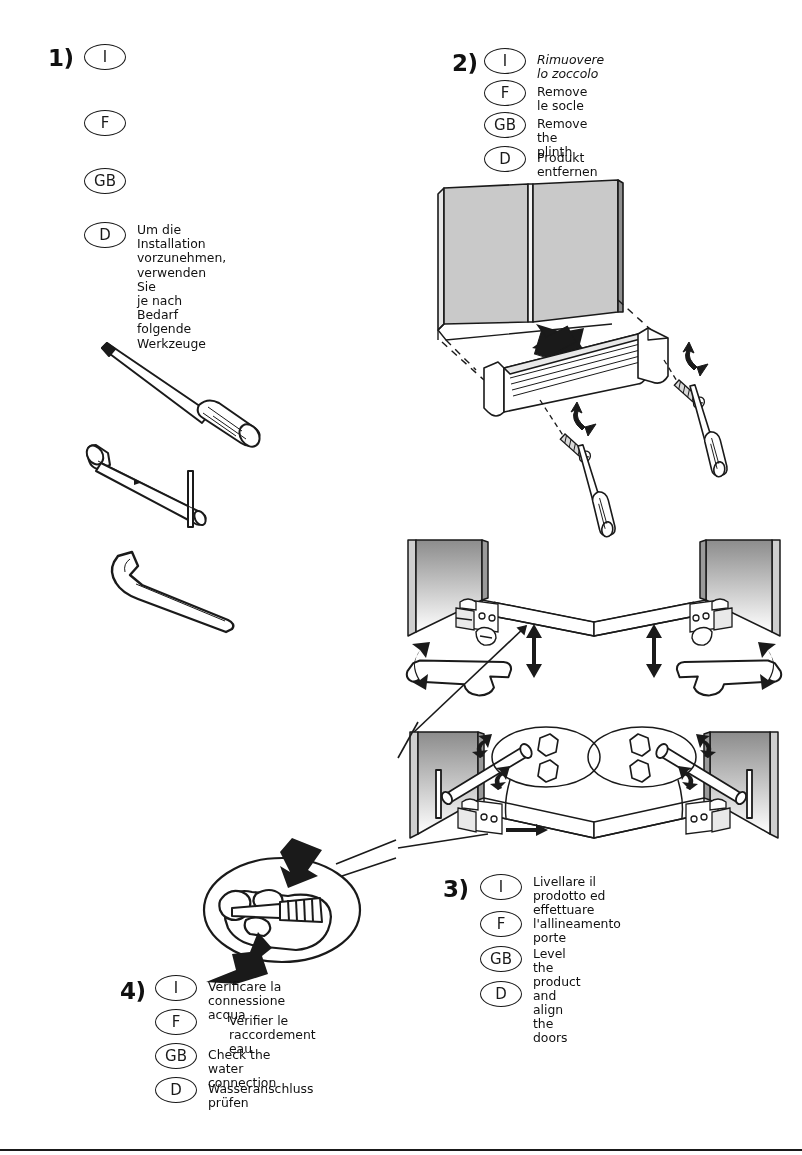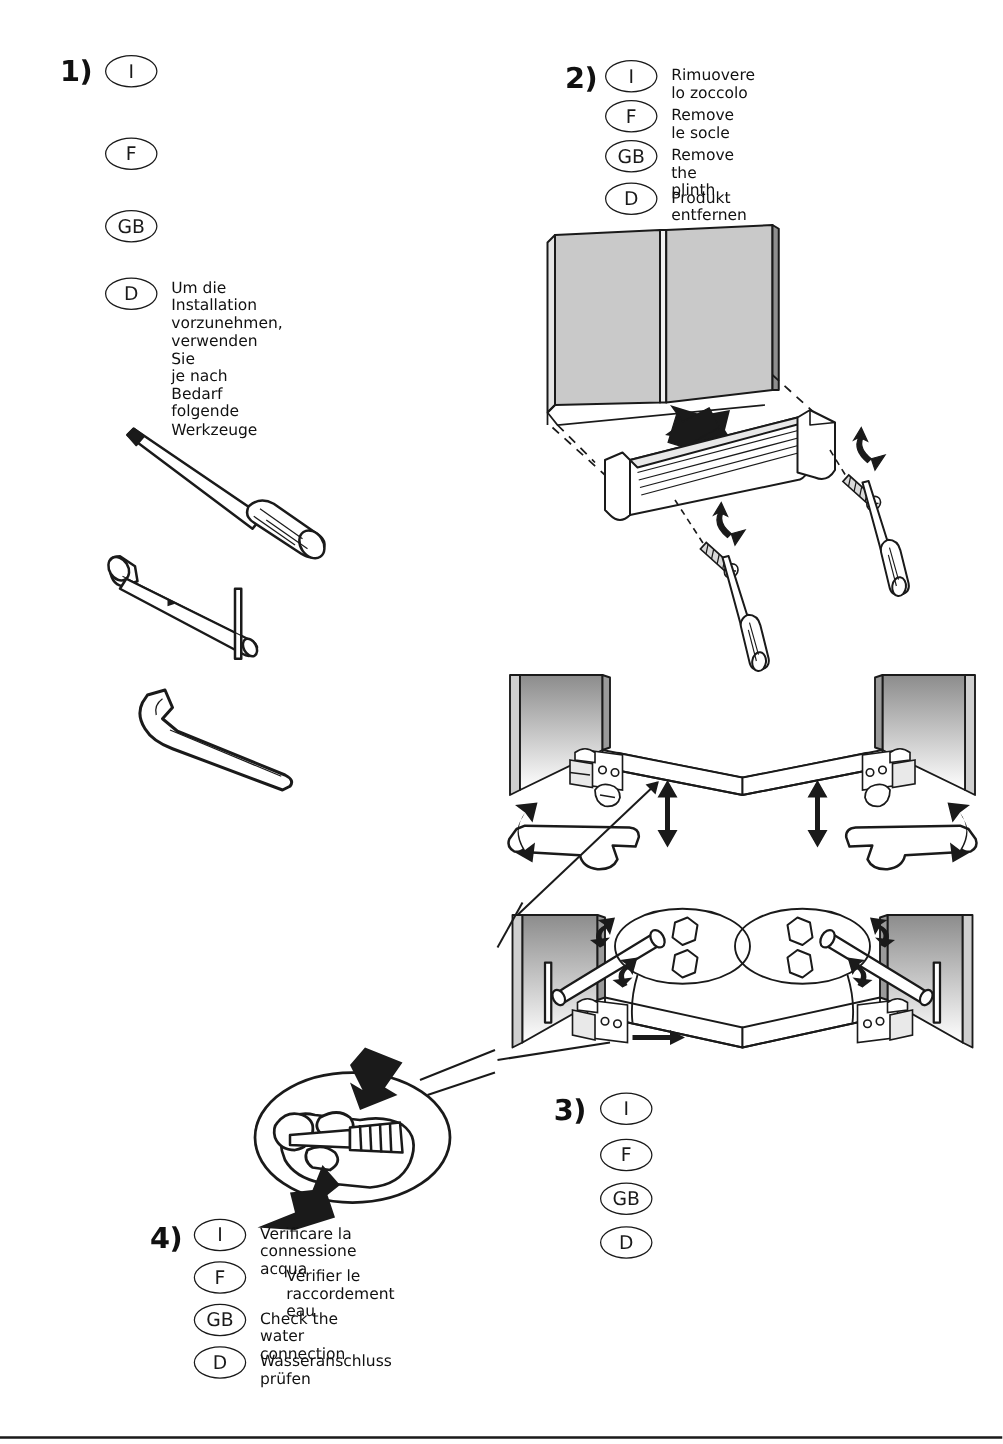--- a/index.html
+++ b/index.html
@@ -121,21 +121,21 @@
         <path d="M47 22 Q45 14 52 9"></path>
       </g>
     </svg>
   </div>
 
   <div class="step">
     <div class="step-num" style="left:452px;top:50px;">2)</div>
 
     <div class="lang-row" style="left:484px;top:48px;">
       <div class="badge">I</div>
-      <div class="ltext" style="padding-top:5px;">Rimuovere lo zoccolo</div>
+      <div class="ltext" style="padding-top:5px;font-style:italic;">Rimuovere lo zoccolo</div>
     </div>
     <div class="lang-row" style="left:484px;top:80px;">
       <div class="badge">F</div>
       <div class="ltext" style="padding-top:5px;">Remove le socle</div>
     </div>
     <div class="lang-row" style="left:484px;top:112px;">
       <div class="badge">GB</div>
       <div class="ltext" style="padding-top:5px;">Remove the plinth</div>
     </div>
     <div class="lang-row" style="left:484px;top:146px;">
@@ -474,26 +474,30 @@
         <path d="M10 146 L40 134 L36 118 L54 116 L62 96 L76 112 L66 120 L72 138 L40 148 Z"></path>
       </g>
     </svg>
   </div>
 
   <div class="step">
     <div class="step-num" style="left:443px;top:876px;">3)</div>
 
     <div class="lang-row" style="left:480px;top:874px;">
       <div class="badge">I</div>
+      <div class="ltext tight">Livellare il prodotto ed
+effettuare l'allineamento porte</div>
     </div>
     <div class="lang-row" style="left:480px;top:911px;">
       <div class="badge">F</div>
     </div>
     <div class="lang-row" style="left:480px;top:946px;">
       <div class="badge">GB</div>
+      <div class="ltext tight">Level the product and
+align the doors</div>
     </div>
     <div class="lang-row" style="left:480px;top:981px;">
       <div class="badge">D</div>
     </div>
   </div>
 
   <div class="step">
     <div class="step-num" style="left:120px;top:978px;">4)</div>
 
     <div class="lang-row" style="left:155px;top:975px;">

